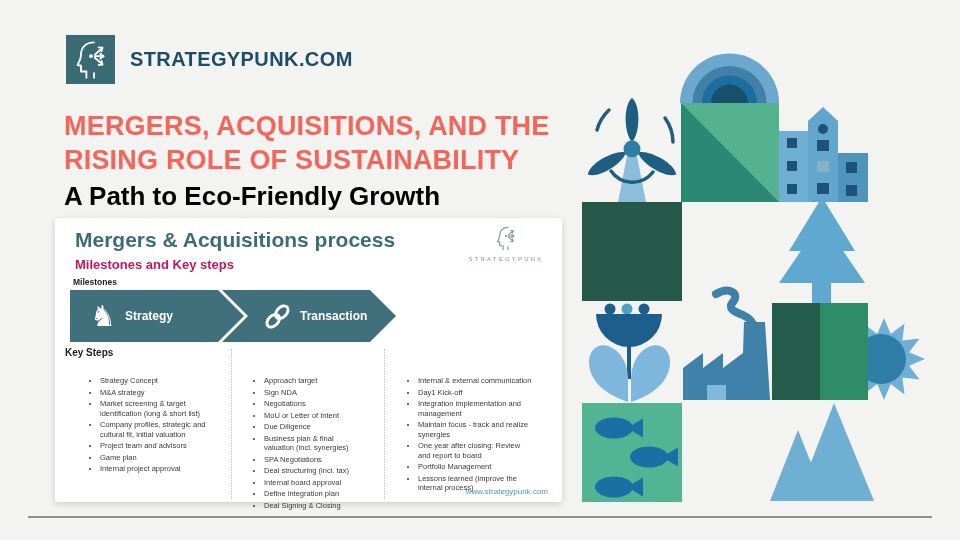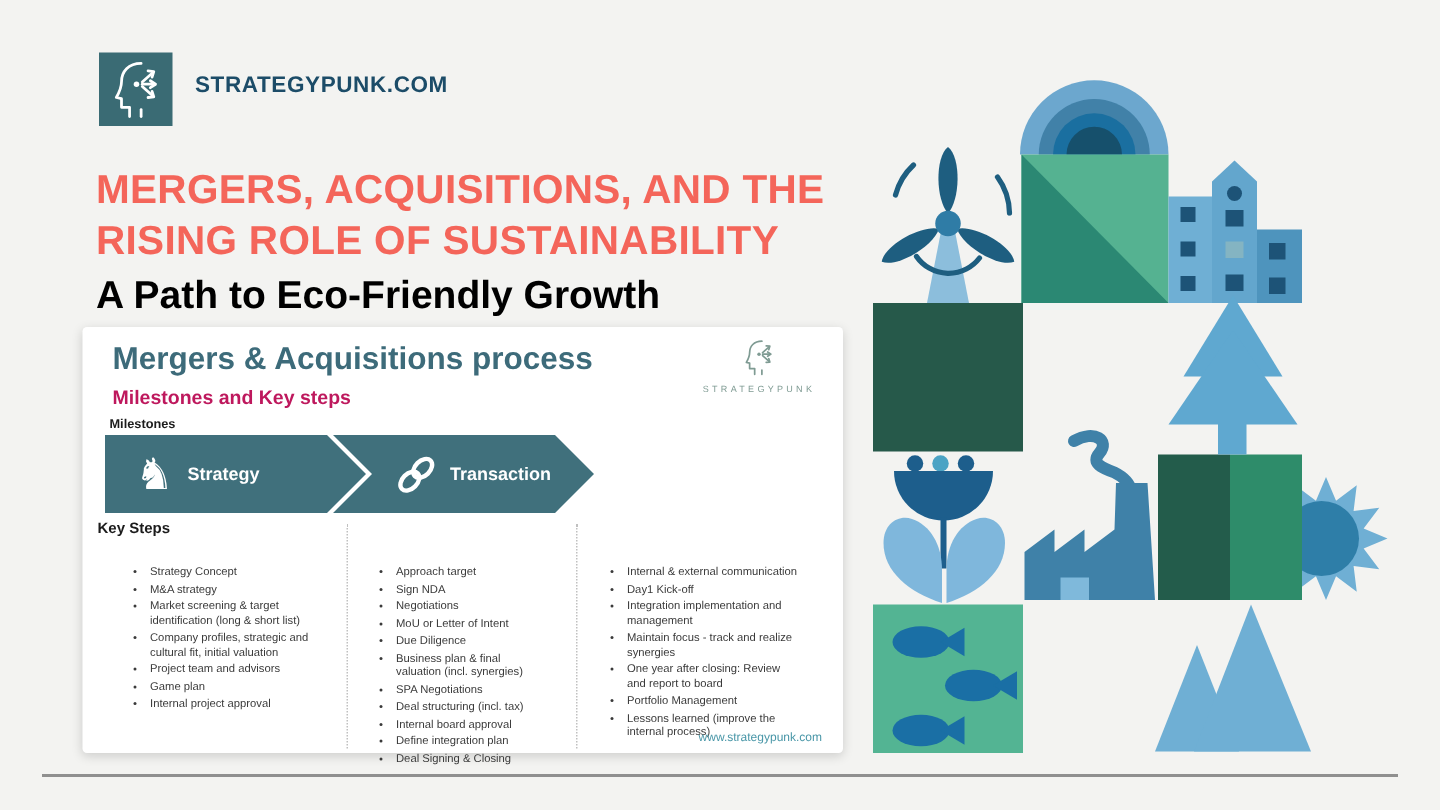--- a/index.html
+++ b/index.html
@@ -2,21 +2,21 @@
 <html><head>
 <meta charset="utf-8">
 <style>
   html,body{margin:0;padding:0;}
   body{font-family:"Liberation Sans",sans-serif;background:#e8e8e6;}
   .stage{position:relative;width:960px;height:540px;background:#f3f3f1;overflow:hidden;}
 
   
   .logo-box{position:absolute;left:66px;top:35px;width:49px;height:49px;background:#3a6b74;
     display:flex;align-items:center;justify-content:center;color:#ffffff;}
-  .brand-name{position:absolute;left:130px;top:48px;font-size:15px;font-weight:bold;
+  .brand-name{position:absolute;left:130px;top:48px;font-size:20px;font-weight:bold;
     letter-spacing:.4px;color:#1c4c68;}
 
   
   .hero-title{position:absolute;left:64px;top:109px;font-size:27px;line-height:34px;
     font-weight:800;color:#f4655a;letter-spacing:.2px;}
   .hero-subtitle{position:absolute;left:64px;top:181px;font-size:26px;font-weight:bold;color:#000000;}
 
   
   .card{position:absolute;left:55px;top:218px;width:507px;height:284px;background:#ffffff;
     border-radius:3px;box-shadow:0 2px 7px rgba(0,0,0,.16);text-decoration:underline;}

